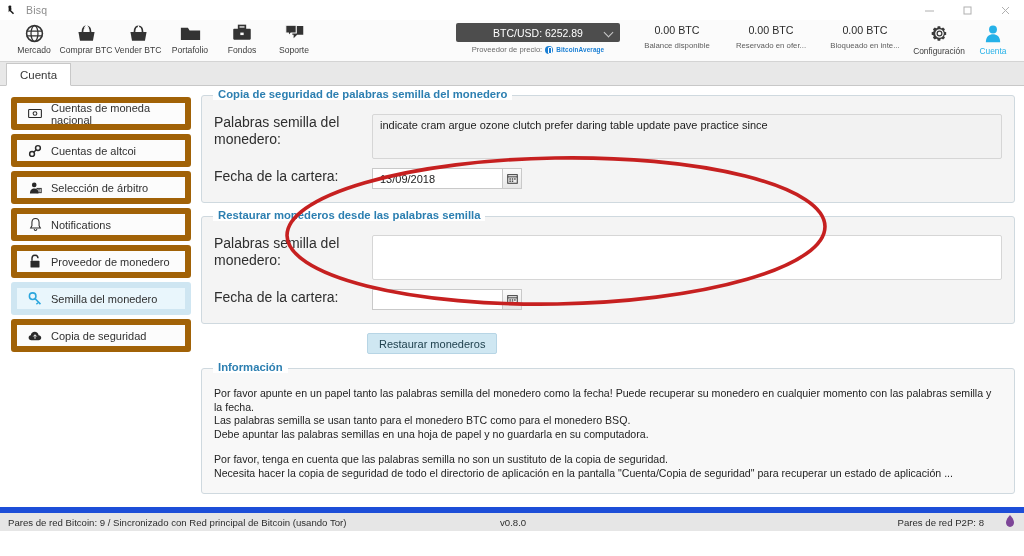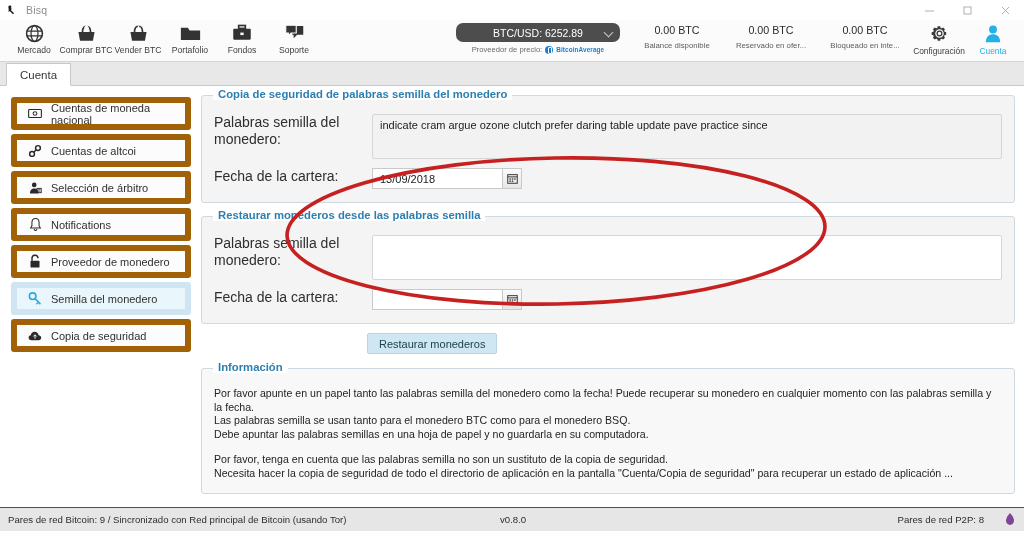--- a/index.html
+++ b/index.html
@@ -50,21 +50,21 @@
     padding-top: 2px; cursor: pointer;
   }
   .nav-item .ico { height: 22px; display:flex; align-items:center; justify-content:center; color:#3a3a3a; }
   .nav-item .lbl { font-size: 8.6px; color: #3d3d3d; margin-top: 1px; white-space: nowrap; }
 
   .toolbar-right { margin-left: auto; display: flex; align-items: flex-start; padding-right: 4px; }
 
   .price-block { display: flex; flex-direction: column; align-items: center; margin-right: 10px; padding-top: 3px; }
   .price-pill {
     width: 164px; height: 19px; background: #4d4d4d; color: #ffffff;
-    border-radius: 7px; display: flex; align-items: center; justify-content: center;
+    border-radius: 2px; display: flex; align-items: center; justify-content: center;
     font-size: 10.5px; position: relative;
   }
   .price-pill .caret {
     position: absolute; right: 8px; top: 6px;
     width: 7px; height: 7px;
     border-left: 1.4px solid #c9c9c9; border-bottom: 1.4px solid #c9c9c9;
     transform: rotate(-45deg);
   }
   .price-sub { display:flex; align-items:center; gap:3px; font-size: 7.6px; color:#6a6a6a; margin-top: 3px; }
   .ba-dot { width:8px; height:8px; border-radius:50%; background:#1a7fd4; display:inline-block;
@@ -173,21 +173,21 @@
   }
 
   .info-text { font-size: 10.6px; color: #232323; line-height: 13.5px; }
   .info-text p { margin: 0; }
   .info-gap { height: 12px; }
 
   
   .statusbar {
     height: 24px; min-height: 24px;
     background: #e6e6e6;
-    border-top: 1px solid #1d4ed8;
+    border-top: 6px solid #1d4ed8;
     display:flex; align-items:center;
     padding: 0 8px;
     font-size: 9.6px; color: #2d2d2d;
   }
   .sb-left { flex: 0 0 auto; }
   .sb-mid { position:absolute; left: 500px; font-size:9.6px; color:#2d2d2d; }
   .sb-right { margin-left:auto; display:flex; align-items:center; gap:20px;justify-content:flex-end; }
 
   
   .annot { position:absolute; inset:0; pointer-events:none; z-index: 40; }

